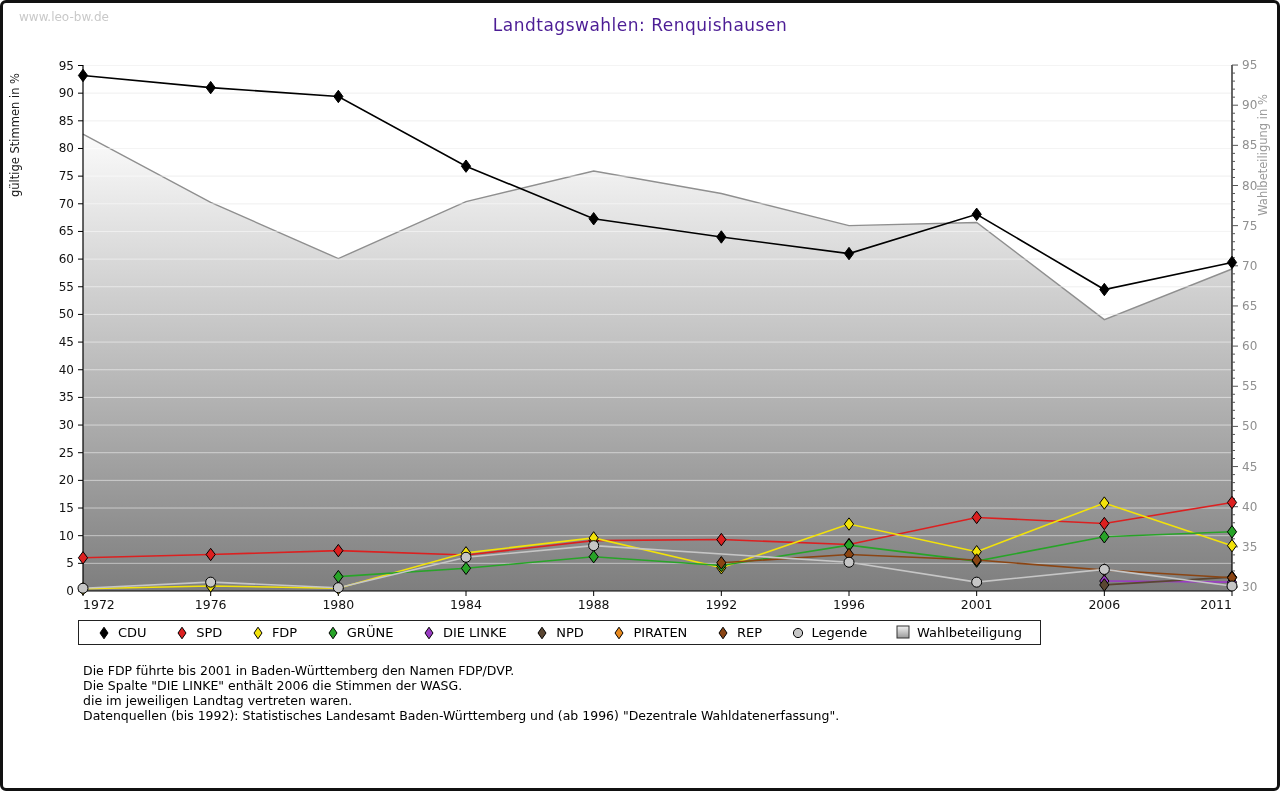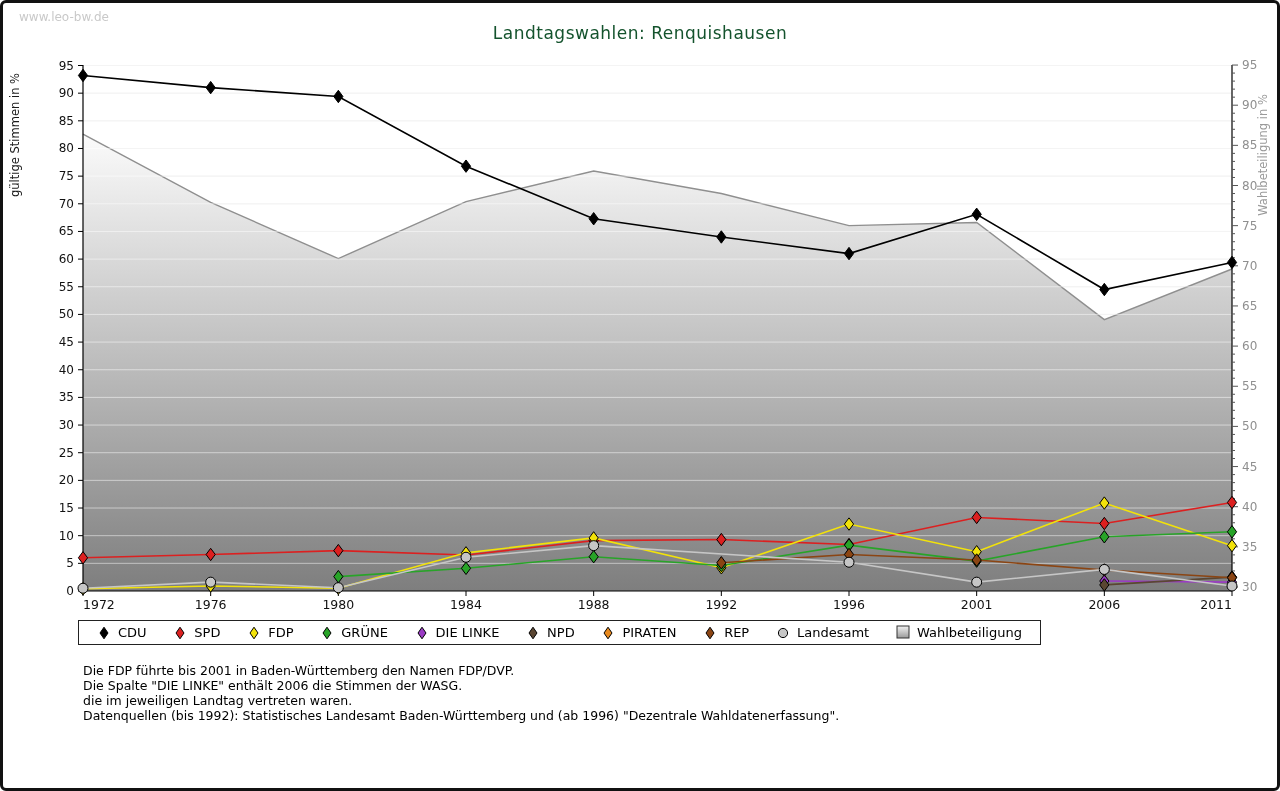--- a/index.html
+++ b/index.html
@@ -1,20 +1,20 @@
 <!DOCTYPE html>
 <html><head>
 <meta charset="utf-8">
 <style>
   html,body{margin:0;padding:0;background:#fff;font-family:"DejaVu Sans",sans-serif;}
   .page{position:relative;width:1280px;height:791px;box-sizing:border-box;
         border:3px solid #111;border-radius:6px;background:#fff;overflow:hidden;}
   .watermark{position:absolute;top:7px;left:16px;font-size:12px;color:#c9c9c9;}
-  .title{position:absolute;top:20px;left:0;width:100%;text-align:center;
-         font-size:17px;color:#14532d;letter-spacing:0.5px;}
+  .title{position:absolute;top:12px;left:0;width:100%;text-align:center;
+         font-size:17px;color:#4c1d95;letter-spacing:0.5px;}
   #chart{position:absolute;top:0;left:0;}
   .legend{position:absolute;top:617px;left:75px;width:963px;height:25px;
           box-sizing:border-box;border:1px solid #222;background:#fff;
           display:flex;align-items:center;justify-content:space-between;
           padding:0 18px;font-size:13px;color:#000;}
   .legend-item{display:flex;align-items:center;white-space:nowrap;}
   .legend-item svg{margin-right:7px;}
   .footnotes{position:absolute;top:660px;left:80px;right:40px;
              font-size:12.5px;line-height:15px;color:#000;}
   .datasource{}
@@ -356,21 +356,21 @@
       <span class="legend-item">
         <svg width="14" height="16">
           <polygon points="7,2.2 11,8 7,13.8 3,8" fill="#8b4513" stroke="#000" stroke-width="1"></polygon>
         </svg>
         <span>REP</span>
       </span>
       <span class="legend-item">
         <svg width="14" height="16">
           <circle cx="7" cy="8" r="4.6" fill="#c6c6c6" stroke="#000" stroke-width="1"></circle>
         </svg>
-        <span>Landesamt</span>
+        <span>Legende</span>
       </span>
       <span class="legend-item">
         <svg width="14" height="16">
           <rect x="1" y="1" width="12" height="12" fill="url(#legendGrad)" stroke="#333" stroke-width="1"></rect>
         </svg>
         <span>Wahlbeteiligung</span>
       </span>
     </div>
 
   <div class="footnotes">

